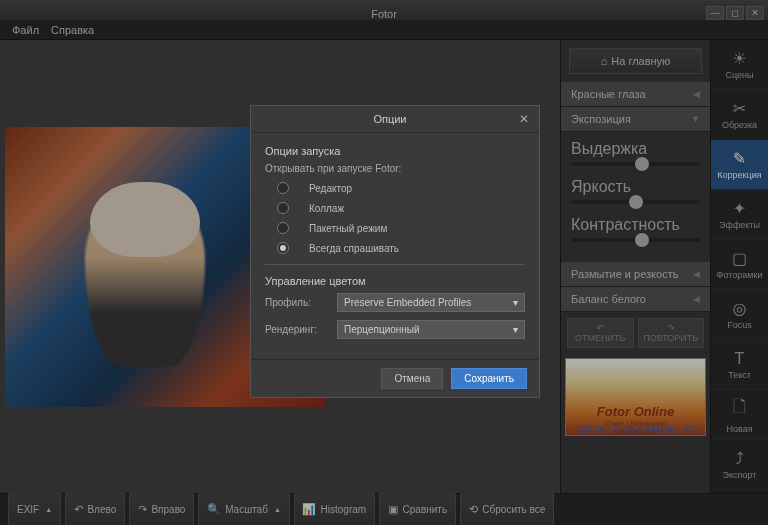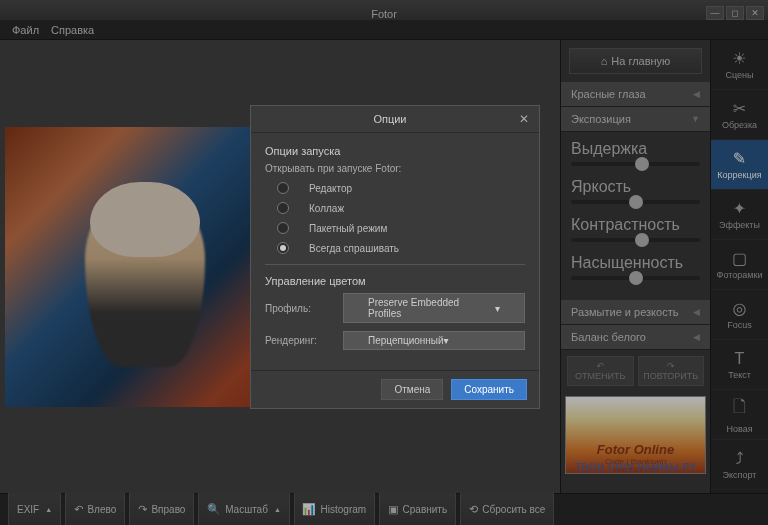--- a/index.html
+++ b/index.html
@@ -42,23 +42,23 @@
 .modal-header{padding:6px 10px;color:#ccc;font-size:11px;display:flex;justify-content:space-between;align-items:center;border-bottom:1px solid #2a2a2a}
 .modal-close{cursor:pointer;color:#aaa;font-size:12px}
 .modal-body{padding:12px 14px}
 .modal-section-title{color:#ccc;font-size:11px;margin-bottom:6px}
 .modal-subtitle{color:#aaa;font-size:10px;margin-bottom:8px}
 .radio-row{display:flex;align-items:center;gap:20px;margin-bottom:8px;padding-left:12px}
 .radio{width:12px;height:12px;border-radius:50%;border:1px solid #777;background:#2a2a2a;position:relative;cursor:pointer}
 .radio.checked::after{content:"";position:absolute;left:2px;top:2px;width:6px;height:6px;background:#ccc;border-radius:50%}
 .radio-label{color:#bbb;font-size:10px}
 .modal-divider{height:1px;background:#555;margin:10px 0}
-.form-row{display:flex;align-items:center;gap:18px;margin-bottom:8px}
+.form-row{display:flex;align-items:center;gap:12px;margin-bottom:8px}
 .form-label{color:#aaa;font-size:10px;width:60px}
-.form-select{flex:1;background:#555;border:1px solid #666;color:#ccc;font-size:10px;padding:3px 24px;display:flex;align-items:center;cursor:pointer}
+.form-select{flex:1;background:#555;border:1px solid #666;color:#ccc;font-size:10px;padding:3px 6px;display:flex;justify-content:space-between;align-items:center;cursor:pointer}
 .modal-footer{padding:8px 12px;display:flex;justify-content:flex-end;gap:8px;border-top:1px solid #2a2a2a}
 .btn-cancel{padding:4px 12px;background:#4a4a4a;color:#ccc;font-size:10px;border:1px solid #555;cursor:pointer}
 .btn-save{padding:4px 12px;background:#3a7ac8;color:#fff;font-size:10px;border:1px solid #4a8ad8;cursor:pointer}
 </style>
 </head>
 <body>
 
 <div class="titlebar">
   <span class="titlebar-text">Fotor</span>
   <div class="titlebar-buttons">
@@ -102,26 +102,20 @@
       <div class="slider-group">
         <div class="slider-label">Яркость</div>
         <div class="slider-track">
             <div class="slider-thumb" style="left:50%"></div>
           </div>
       </div>
       <div class="slider-group">
         <div class="slider-label">Контрастность</div>
         <div class="slider-track">
             <div class="slider-thumb" style="left:55%"></div>
-          </div>
-      </div>
-      <div class="slider-group">
-        <div class="slider-label">Насыщенность</div>
-        <div class="slider-track">
-            <div class="slider-thumb" style="left:50%"></div>
           </div>
       </div>
     </div>
     <div class="accordion-header">
       <span>Размытие и резкость</span>
       <span class="arrow">◀</span>
     </div>
     <div class="accordion-header">
       <span>Баланс белого</span>
       <span class="arrow">◀</span>

